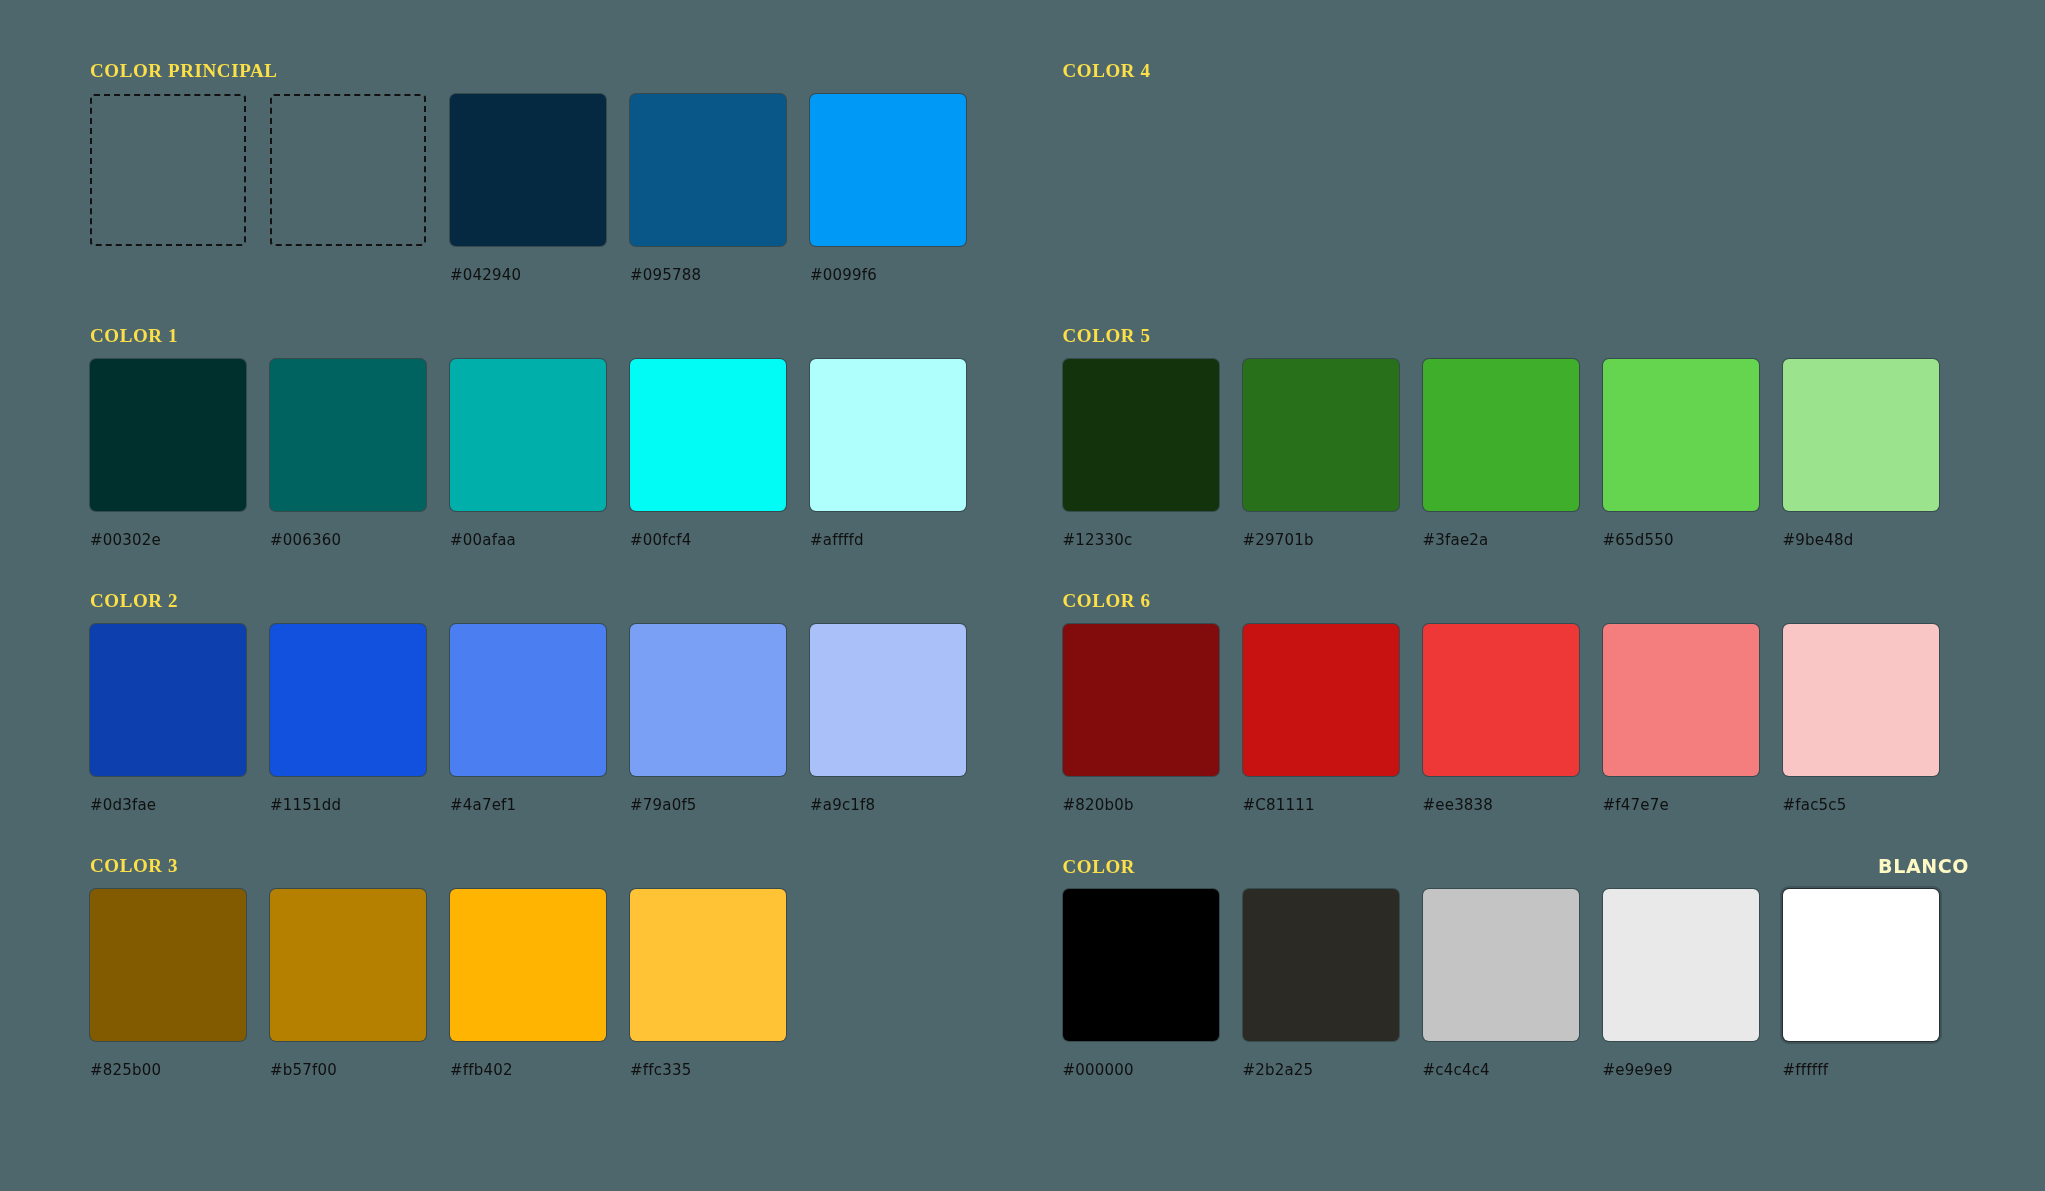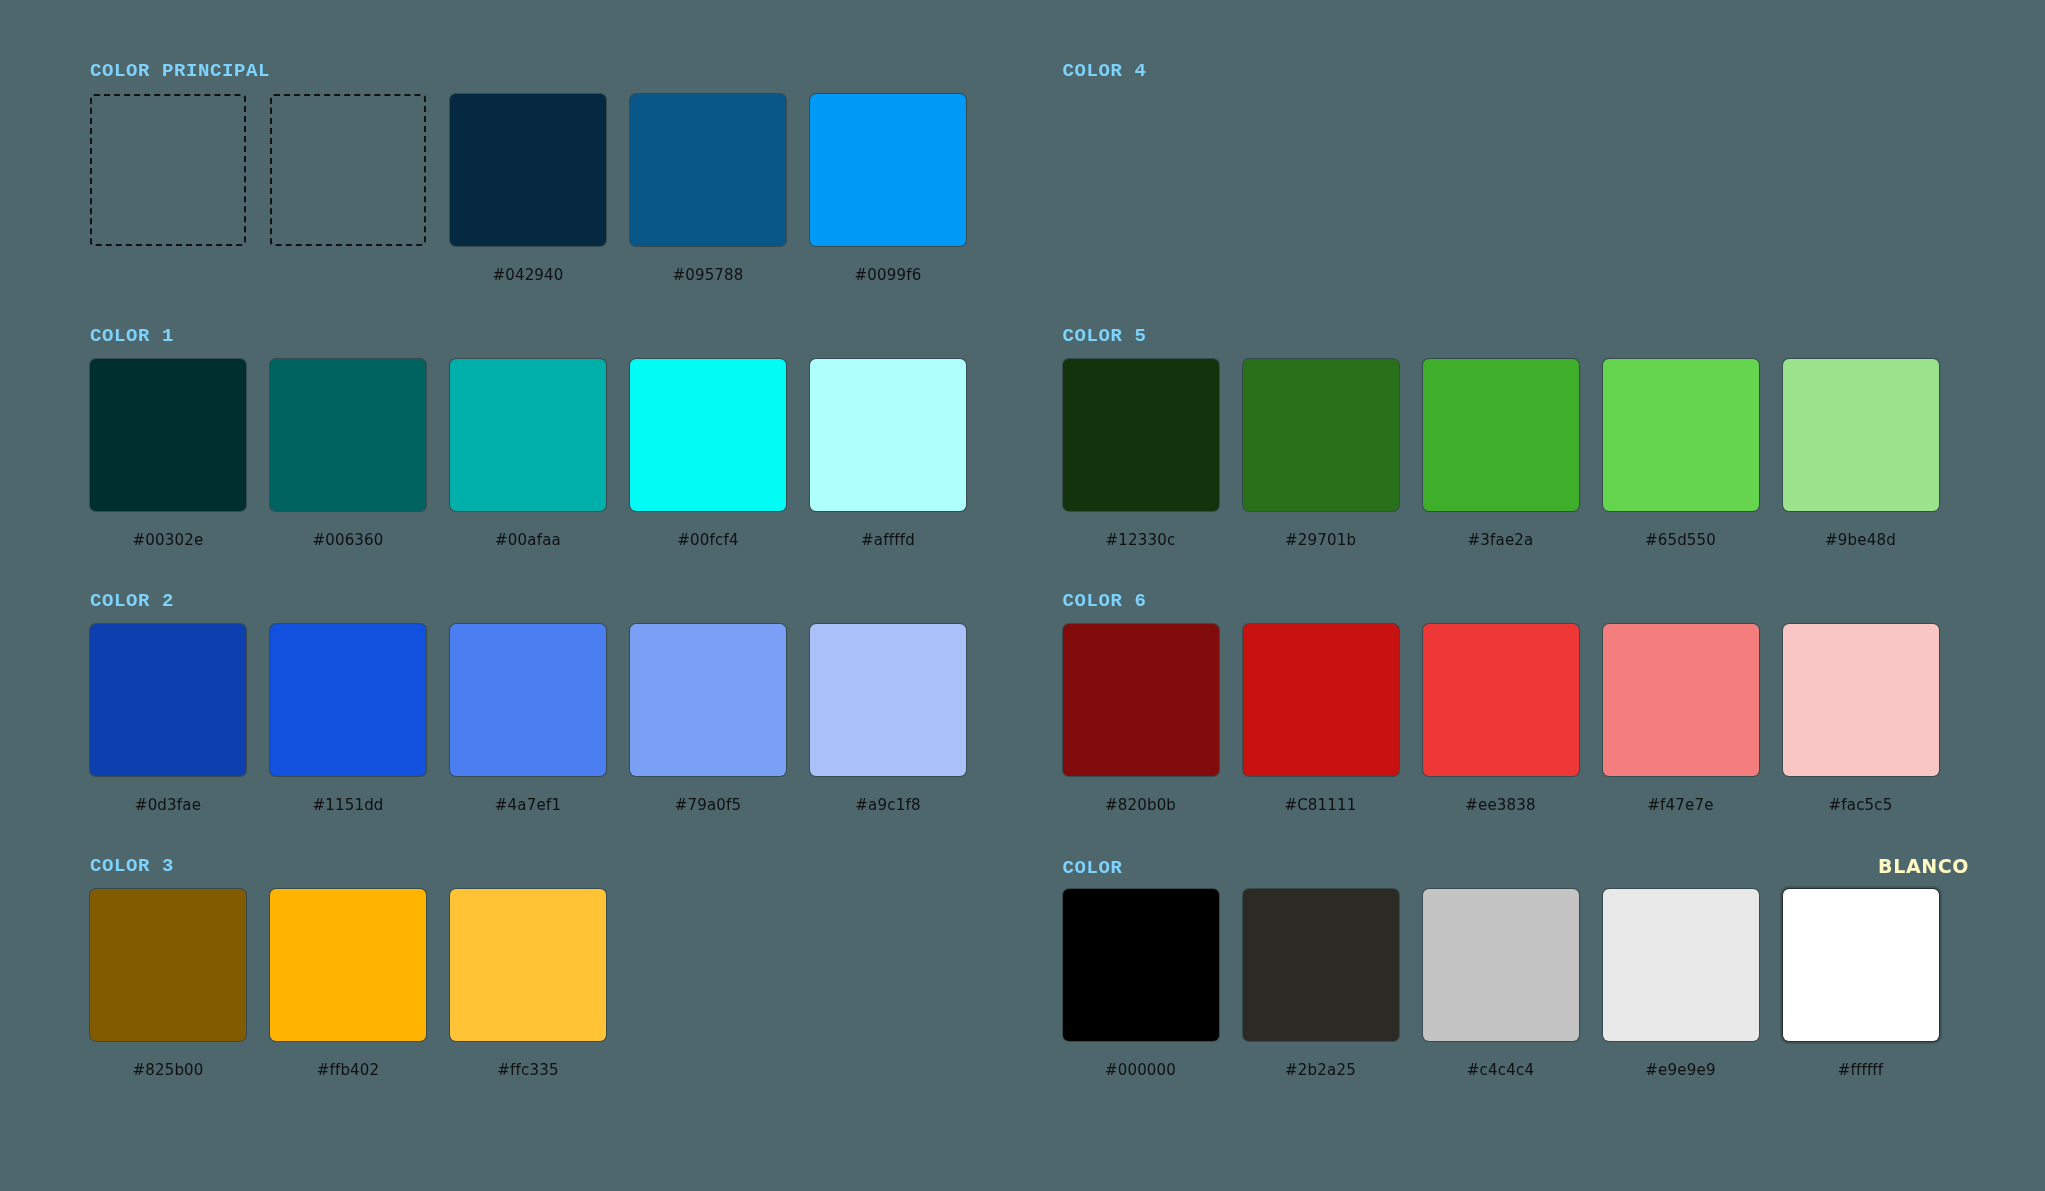--- a/index.html
+++ b/index.html
@@ -42,25 +42,25 @@
 
   .section-head {
     display: flex;
     align-items: baseline;
     justify-content: space-between;
     height: 30px;
     padding-right: 6px;
   }
 
   .section-title {
-    font-family: Liberation Mono, monospace;
+    font-family: Liberation Serif, serif;
     font-weight: 700;
     font-size: 19px;
     letter-spacing: 0.6px;
-    color: #7dd3fc;
+    color: #fde047;
     line-height: 22px;
     white-space: nowrap;
   }
 
   .section-title-right {
     font-family: "DejaVu Sans", sans-serif;
     font-weight: 700;
     font-size: 19px;
     letter-spacing: 0.6px;
     color: #fef9c3;
@@ -71,21 +71,21 @@
   .swatch-row {
     display: flex;
     gap: 24px;
     margin-top: 4px;
   }
 
   .cell {
     width: 156px;
     display: flex;
     flex-direction: column;
-    align-items: center;
+    align-items: flex-start;
   }
 
   .chip {
     width: 156px;
     height: 152px;
     border-radius: 6px;
     box-shadow: 0 0 0 1px rgba(0,0,0,0.28);
   }
 
   .chip.placeholder {
@@ -202,20 +202,24 @@
       <div class="section">
         <div class="section-head">
           <div class="section-title">COLOR 3</div>
         </div>
         <div class="swatch-row">
           <div class="cell">
             <div class="chip" style="background: rgb(130, 91, 0);"></div>
             <div class="hex">#825b00</div>
           </div>
           <div class="cell">
+            <div class="chip" style="background: rgb(181, 127, 0);"></div>
+            <div class="hex">#b57f00</div>
+          </div>
+          <div class="cell">
             <div class="chip" style="background: rgb(255, 180, 2);"></div>
             <div class="hex">#ffb402</div>
           </div>
           <div class="cell">
             <div class="chip" style="background: rgb(255, 195, 53);"></div>
             <div class="hex">#ffc335</div>
           </div>
         </div>
       </div>
     </div>

